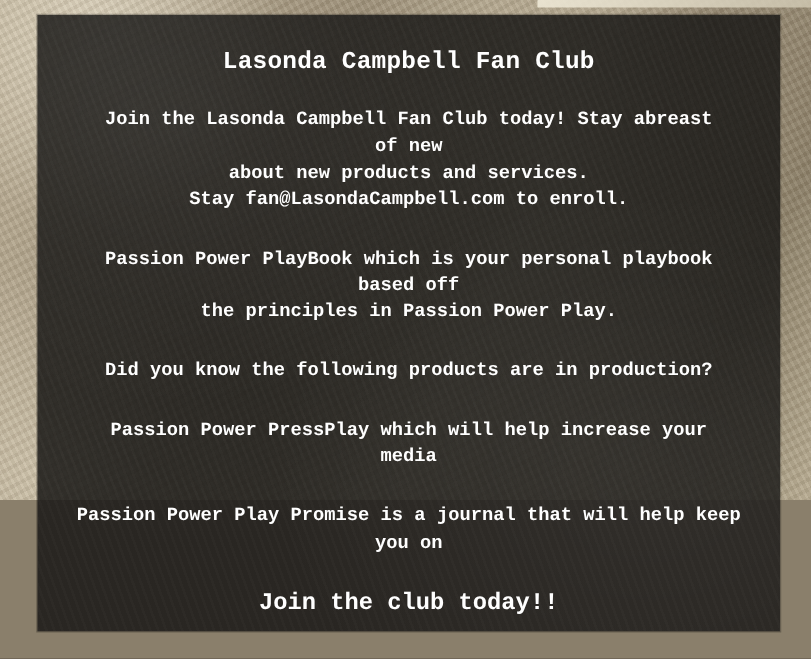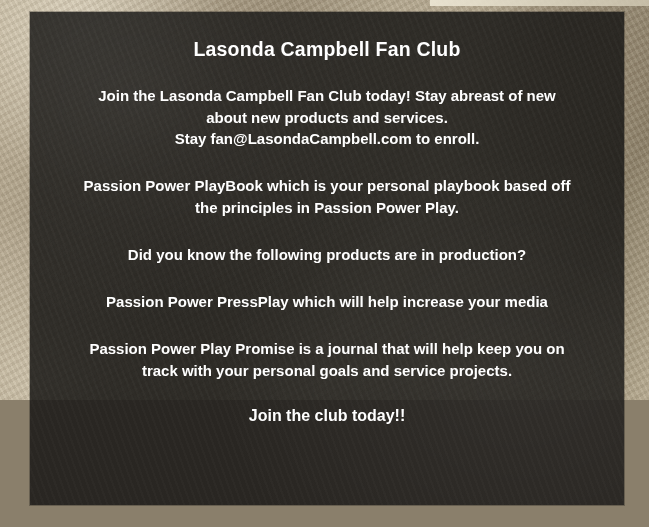--- a/index.html
+++ b/index.html
@@ -19,20 +19,21 @@
     position: relative;
     width: 649px;
     height: 400px;
     background:
       radial-gradient(circle at 12% 8%, rgba(255,248,230,0.55) 0%, rgba(255,248,230,0) 22%),
       radial-gradient(circle at 88% 4%, rgba(120,105,85,0.55) 0%, rgba(120,105,85,0) 26%),
       radial-gradient(circle at 6% 96%, rgba(232,222,198,0.6) 0%, rgba(232,222,198,0) 24%),
       radial-gradient(circle at 70% 92%, rgba(205,192,165,0.65) 0%, rgba(205,192,165,0) 30%),
       radial-gradient(circle at 40% 50%, rgba(150,138,115,0.4) 0%, rgba(150,138,115,0) 45%),
       linear-gradient(115deg, #bdb097 0%, #9d9079 35%, #cbc0a6 60%, #8d8169 85%, #b8ac92 100%);
+    font-family: Liberation Mono, monospace;
   }
   .page::before {
     content: "";
     position: absolute;
     inset: 0;
     background:
       repeating-linear-gradient(62deg, rgba(255,255,255,0.06) 0px, rgba(255,255,255,0.06) 2px, rgba(0,0,0,0.04) 2px, rgba(0,0,0,0.04) 5px),
       repeating-linear-gradient(-28deg, rgba(90,78,58,0.07) 0px, rgba(90,78,58,0.07) 3px, rgba(255,250,235,0.05) 3px, rgba(255,250,235,0.05) 7px);
     pointer-events: none;
   }
@@ -102,21 +103,21 @@
     text-align: center;
   }
   .para.p1 { padding: 0 18px; }
   .para.p3 { padding: 0 8px; }
   .para.p4 { padding: 0 24px; }
   .para.p5 { padding: 0 6px; }
 
   .line { display: block; }
 
   .closing {
-    font-size: 16px;
+    font-size: 19px;
     font-weight: bold;
     color: #ffffff;
     margin-top: 26px;
   }
 </style>
 </head>
 <body>
 
 <div class="page">
 
@@ -143,21 +144,20 @@
         <p class="para p2">
           <span class="line">Did you know the following products are in production?</span>
         </p>
 
         <p class="para p4">
           <span class="line">Passion Power PressPlay which will help increase your media</span>
         </p>
 
         <p class="para p5 tight">
           <span class="line">Passion Power Play Promise is a journal that will help keep you on</span>
-          <span class="line">track with your personal goals and service projects.</span>
         </p>
 
         <p class="closing">Join the club today!!</p>
 
       </div>
     </div>
   </div>
 </div>
 
 </body></html>

